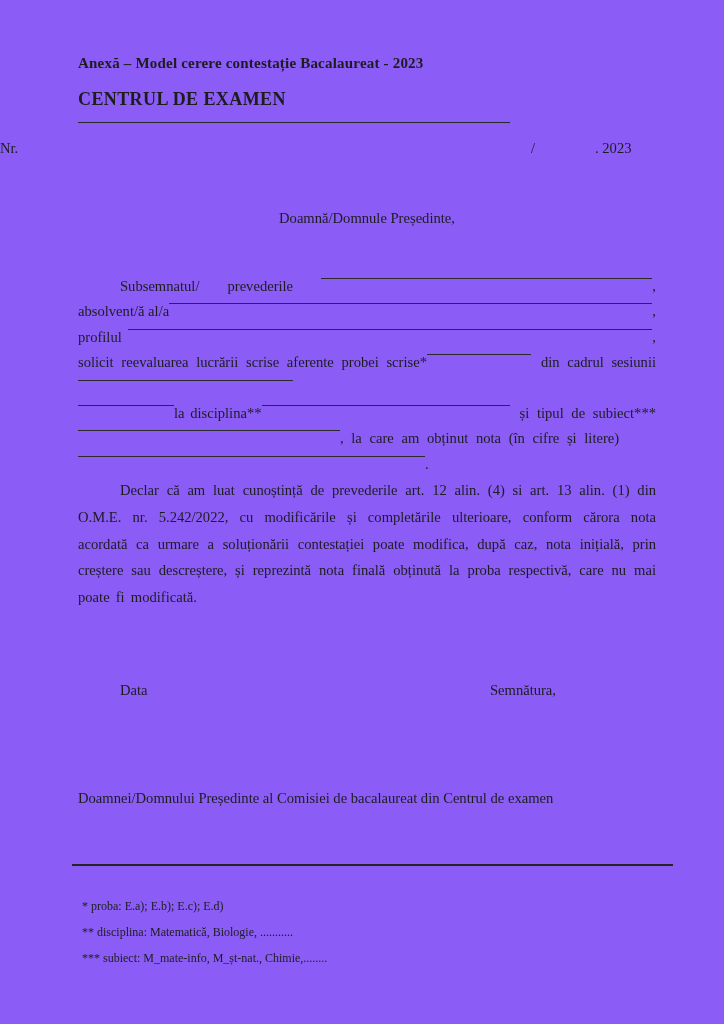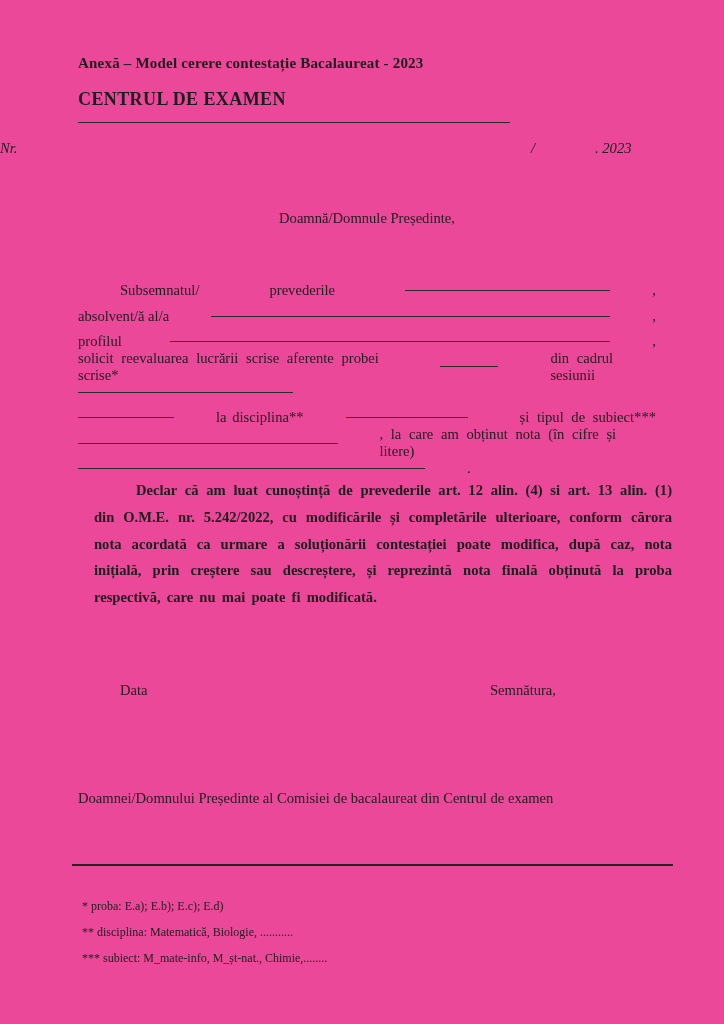--- a/index.html
+++ b/index.html
@@ -1,44 +1,44 @@
 <!DOCTYPE html>
 <html><head>
 <meta charset="utf-8">
 <style>
   html,body{margin:0;padding:0;background:#ffffff;}
   .page{
     position:relative;
     width:724px;height:1024px;
-    background:#ec4899;
+    background:#8b5cf6;
     color:#1d1d1f;
     font-family:"Liberation Serif", serif;
     font-size:14.6px;
     overflow:hidden;
   }
   .abs{position:absolute;}
   .annex-title{left:78px;top:55px;font-size:15px;font-weight:bold;letter-spacing:.2px;}
   .center-label{left:78px;top:89px;font-size:18px;font-weight:bold;letter-spacing:.4px;}
   .header-rule{left:78px;top:122px;width:432px;border-top:1.6px solid #2a2a2a;height:0;}
-  .nr-row{left:0;top:140px;width:724px;height:20px;font-style:italic;}
+  .nr-row{left:0;top:140px;width:724px;height:20px;}
   .nr-row span{position:absolute;top:0;}
   .nr-slash{left:531px;}
   .nr-year{left:595px;}
   .salutation{left:78px;top:210px;width:578px;text-align:center;}
   .request{left:78px;top:278px;width:578px;}
-  .fline{display:flex;align-items:center;height:25.4px;gap:42px;}
+  .fline{display:flex;align-items:flex-start;height:25.4px;}
   .blank{display:block;height:0;border-bottom:1.4px solid #2b2b2b;}
   .fill{flex:1;}
   .ws2{word-spacing:2px;}
   .ws4{word-spacing:4px;}
   .ind{margin-left:42px;}
   .gap28{margin-right:28px;}
   .gap6{margin-right:6px;}
   .lead10{margin-left:10px;}
-  .declaration{left:94px;top:477px;width:578px;text-align:justify;text-indent:42px;line-height:26.8px;word-spacing:2.5px;font-weight:bold;}
+  .declaration{left:78px;top:477px;width:578px;text-align:justify;text-indent:42px;line-height:26.8px;word-spacing:2.5px;}
   .sig-row{left:78px;top:682px;width:578px;display:flex;}
   .data-label{margin-left:42px;}
   .sem-label{margin-left:auto;margin-right:100px;}
   .addressee{left:78px;top:790px;width:600px;}
   .bottom-rule{left:72px;top:864px;width:601px;border-top:2.6px solid #242424;height:0;}
   .footnotes{left:82px;top:893px;line-height:26.2px;font-size:12px;}
 </style>
 </head>
 <body>
 

